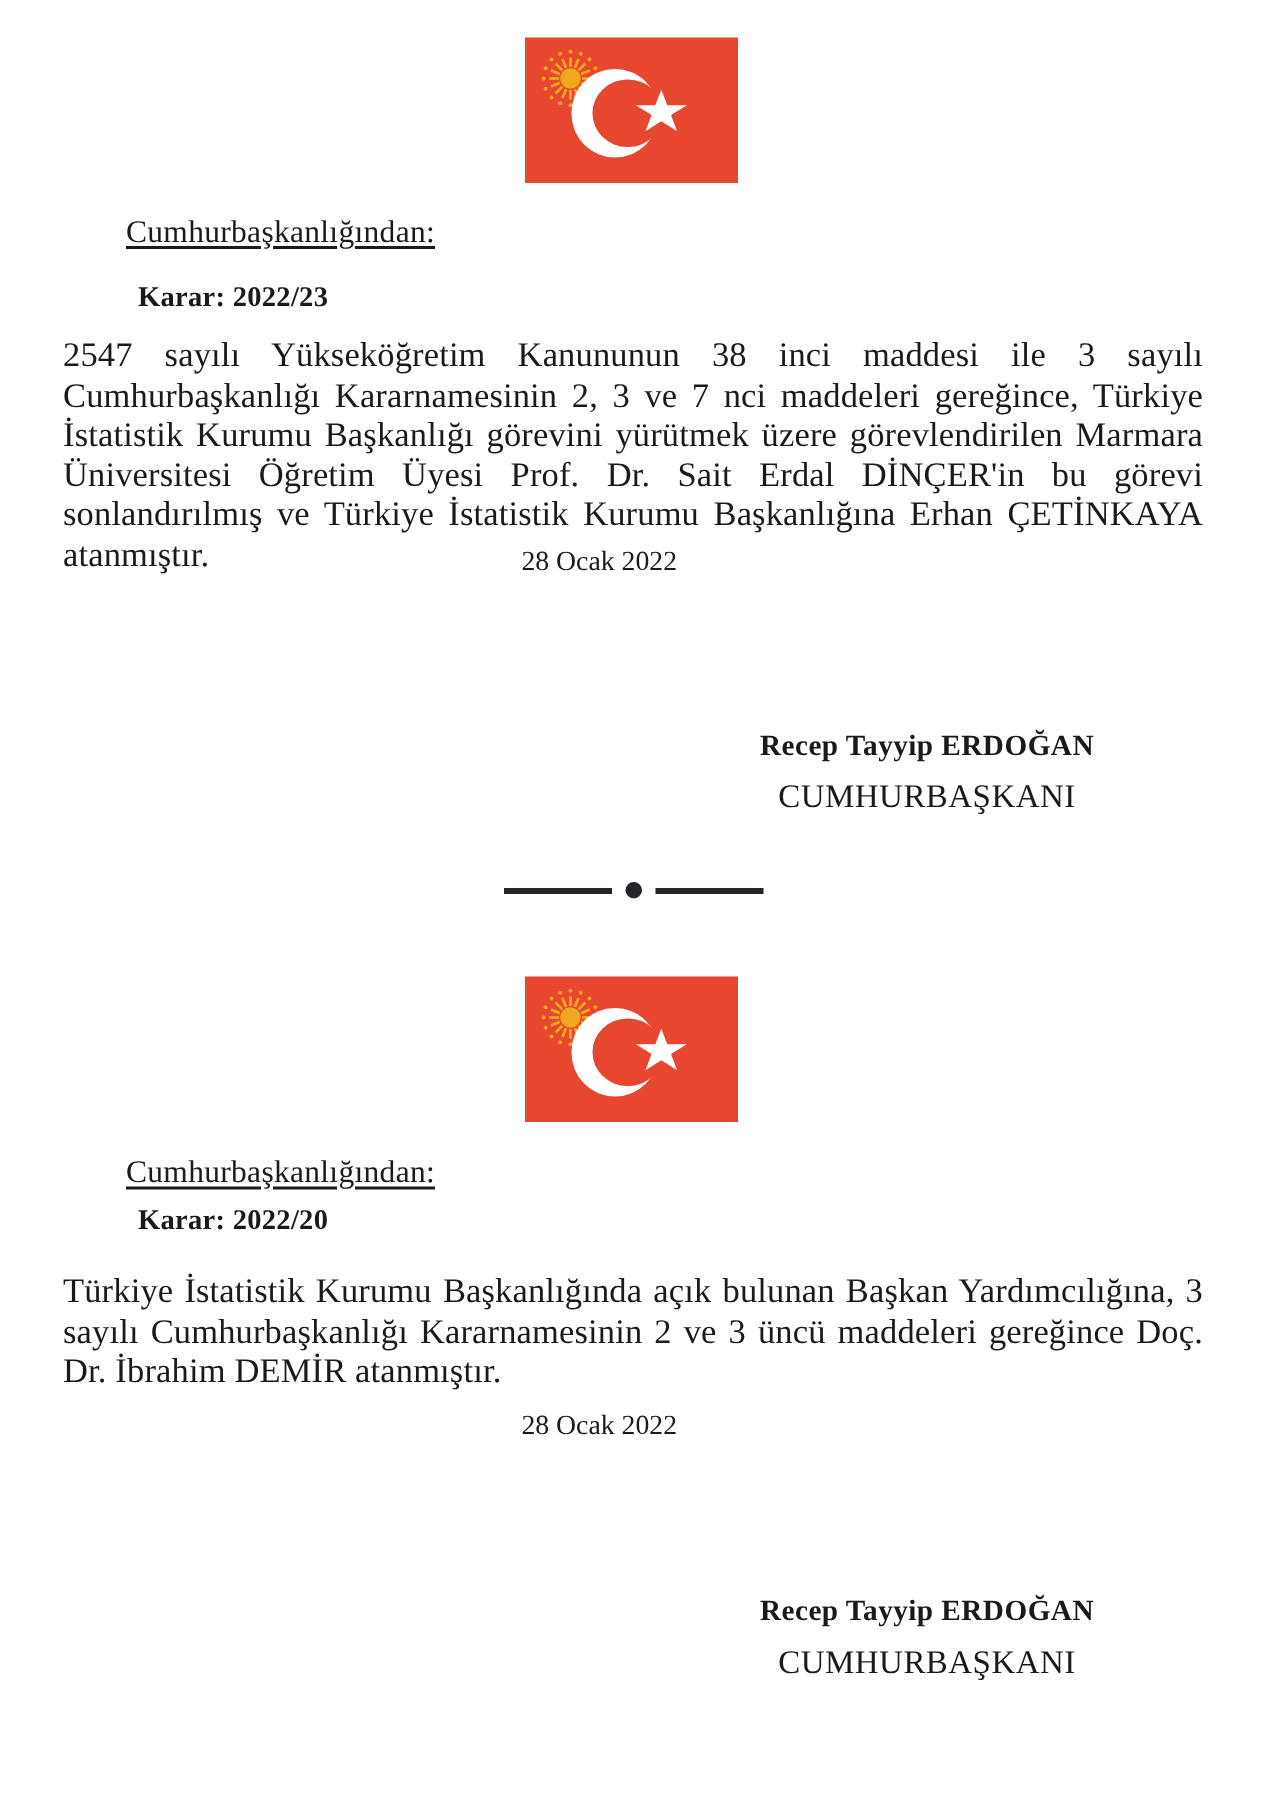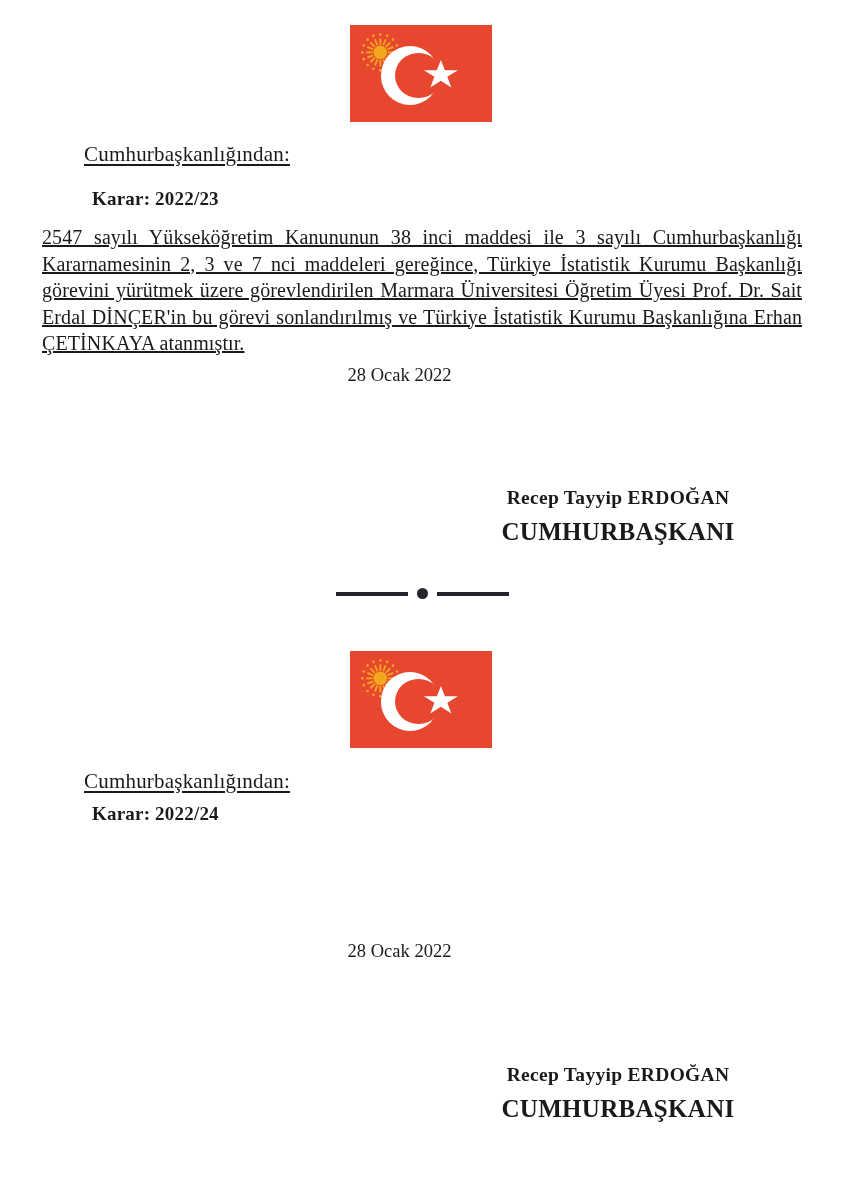--- a/index.html
+++ b/index.html
@@ -100,26 +100,25 @@
     font-weight: bold;
     letter-spacing: 0.2px;
     white-space: nowrap;
   }
 
   
   .body-text {
     position: absolute;
     left: 42px;
     width: 760px;
-    font-size: 20px;
+    font-size: 23px;
     line-height: 26.5px;
     text-align: justify;
     text-justify: inter-word;
     letter-spacing: 0.1px;
-    text-decoration: underline;
   }
 
   
   .date {
     position: absolute;
     left: 16px;
     width: 844px;
     text-align: center;
     font-size: 18.5px;
     padding-right: 77px;
@@ -133,22 +132,22 @@
     width: 340px;
     text-align: center;
   }
   .sig-name {
     font-size: 19.5px;
     font-weight: bold;
     letter-spacing: 0.3px;
     white-space: nowrap;
   }
   .sig-title {
-    font-size: 25px;
-    font-weight: 700;
+    font-size: 22px;
+    font-weight: 400;
     letter-spacing: 0.3px;
     margin-top: 9px;
     white-space: nowrap;
   }
 
   
   .separator {
     position: absolute;
     left: 0;
     width: 844px;
@@ -296,22 +295,23 @@
         </svg>
       </div>
       <div class="crescent-outer"></div>
       <div class="crescent-inner"></div>
       <div class="star"></div>
     </div>
   </div>
 
   <div class="issuer" style="top:769px;">Cumhurbaşkanlığından:</div>
 
-  <div class="karar" style="top:803px;">Karar: 2022/24</div>
-
+  <div class="karar" style="top:803px;">Karar: 2022/20</div>
+
+  <div class="body-text" style="top:848px;">Türkiye İstatistik Kurumu Başkanlığında açık bulunan Başkan Yardımcılığına, 3 sayılı Cumhurbaşkanlığı Kararnamesinin 2 ve 3 üncü maddeleri gereğince Doç. Dr. İbrahim DEMİR atanmıştır.</div>
 
   <div class="date" style="top:941px;">28 Ocak 2022</div>
 
   <div class="sig" style="top:1064px;">
     <div class="sig-name">Recep Tayyip ERDOĞAN</div>
     <div class="sig-title">CUMHURBAŞKANI</div>
   </div>
 
 </div>
 

